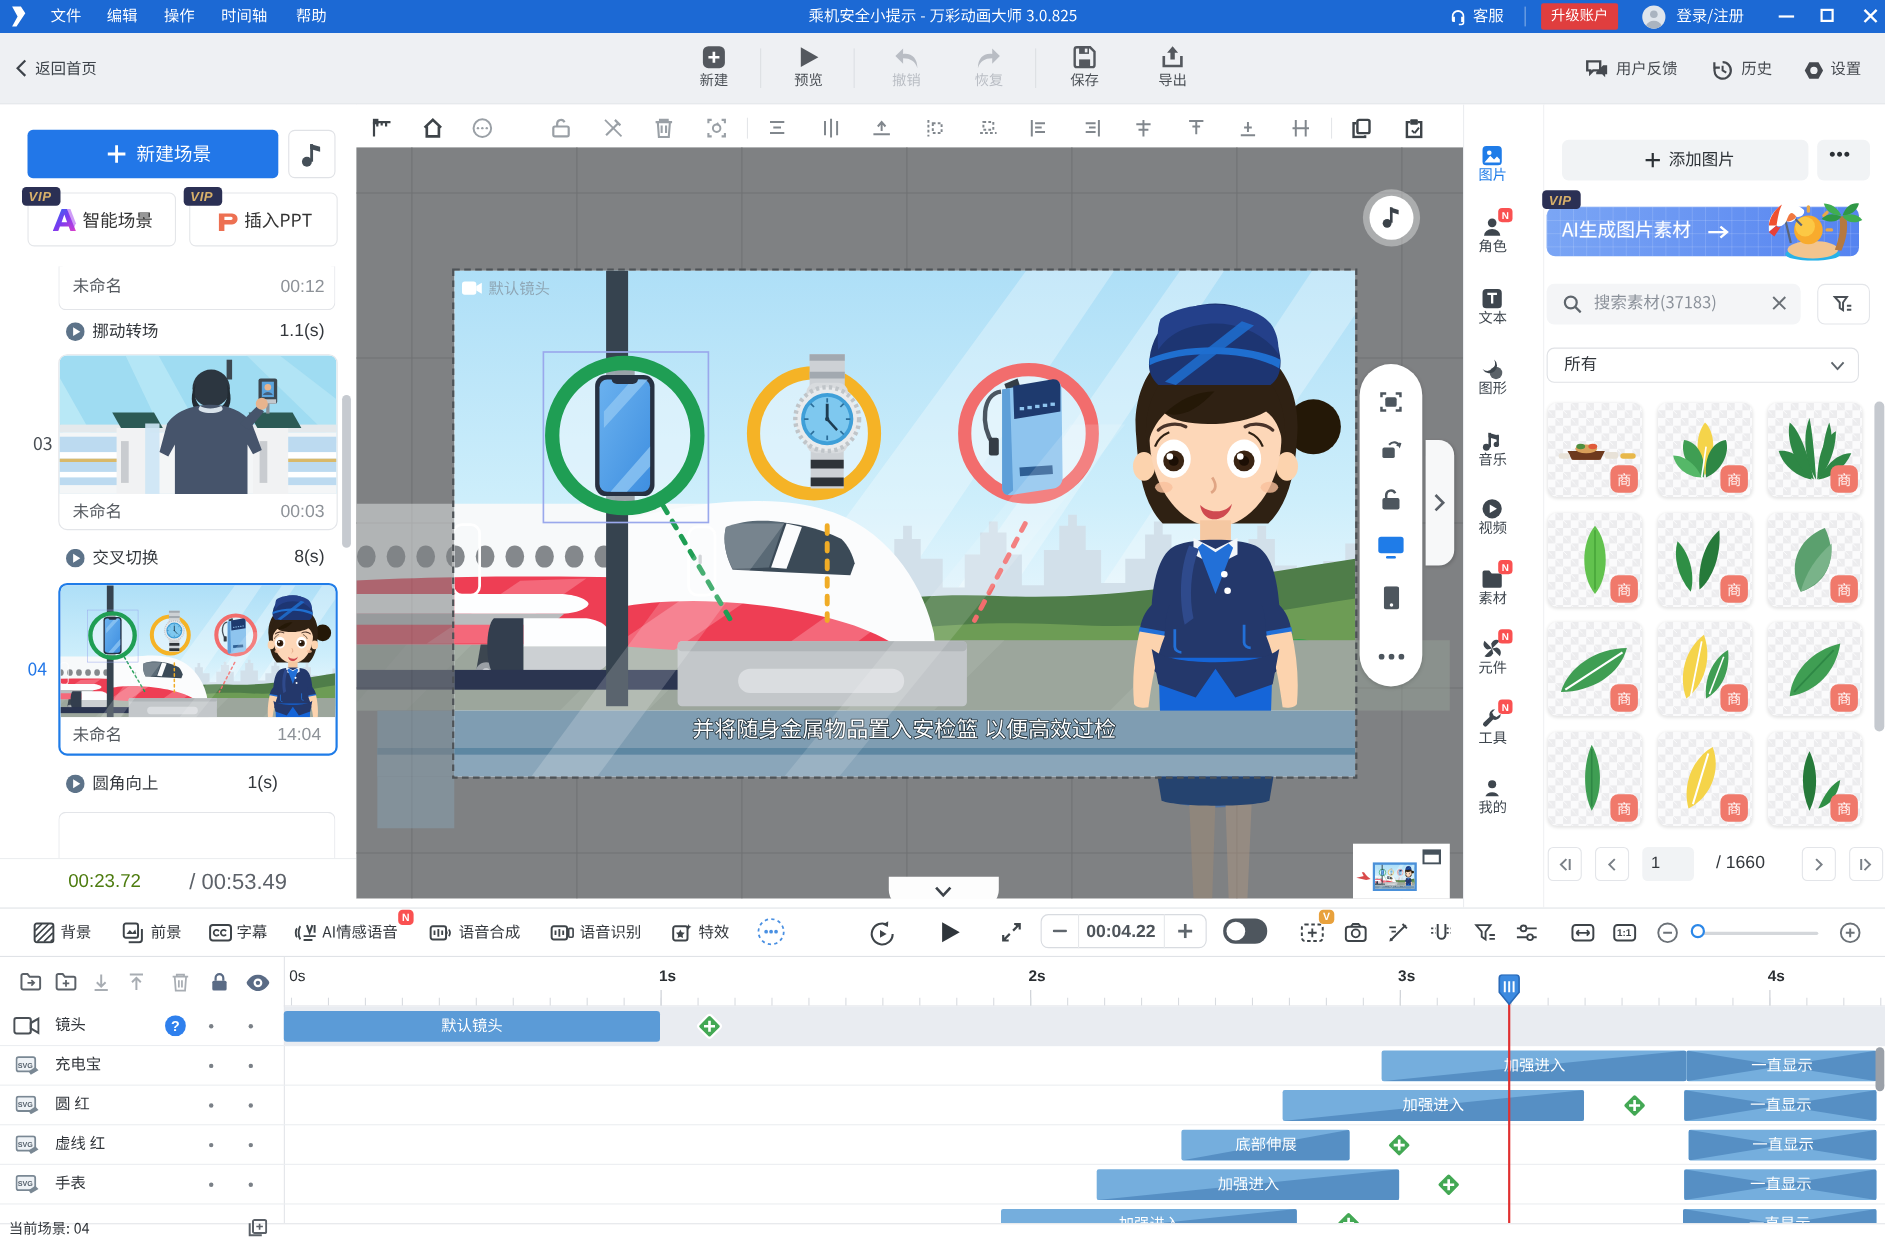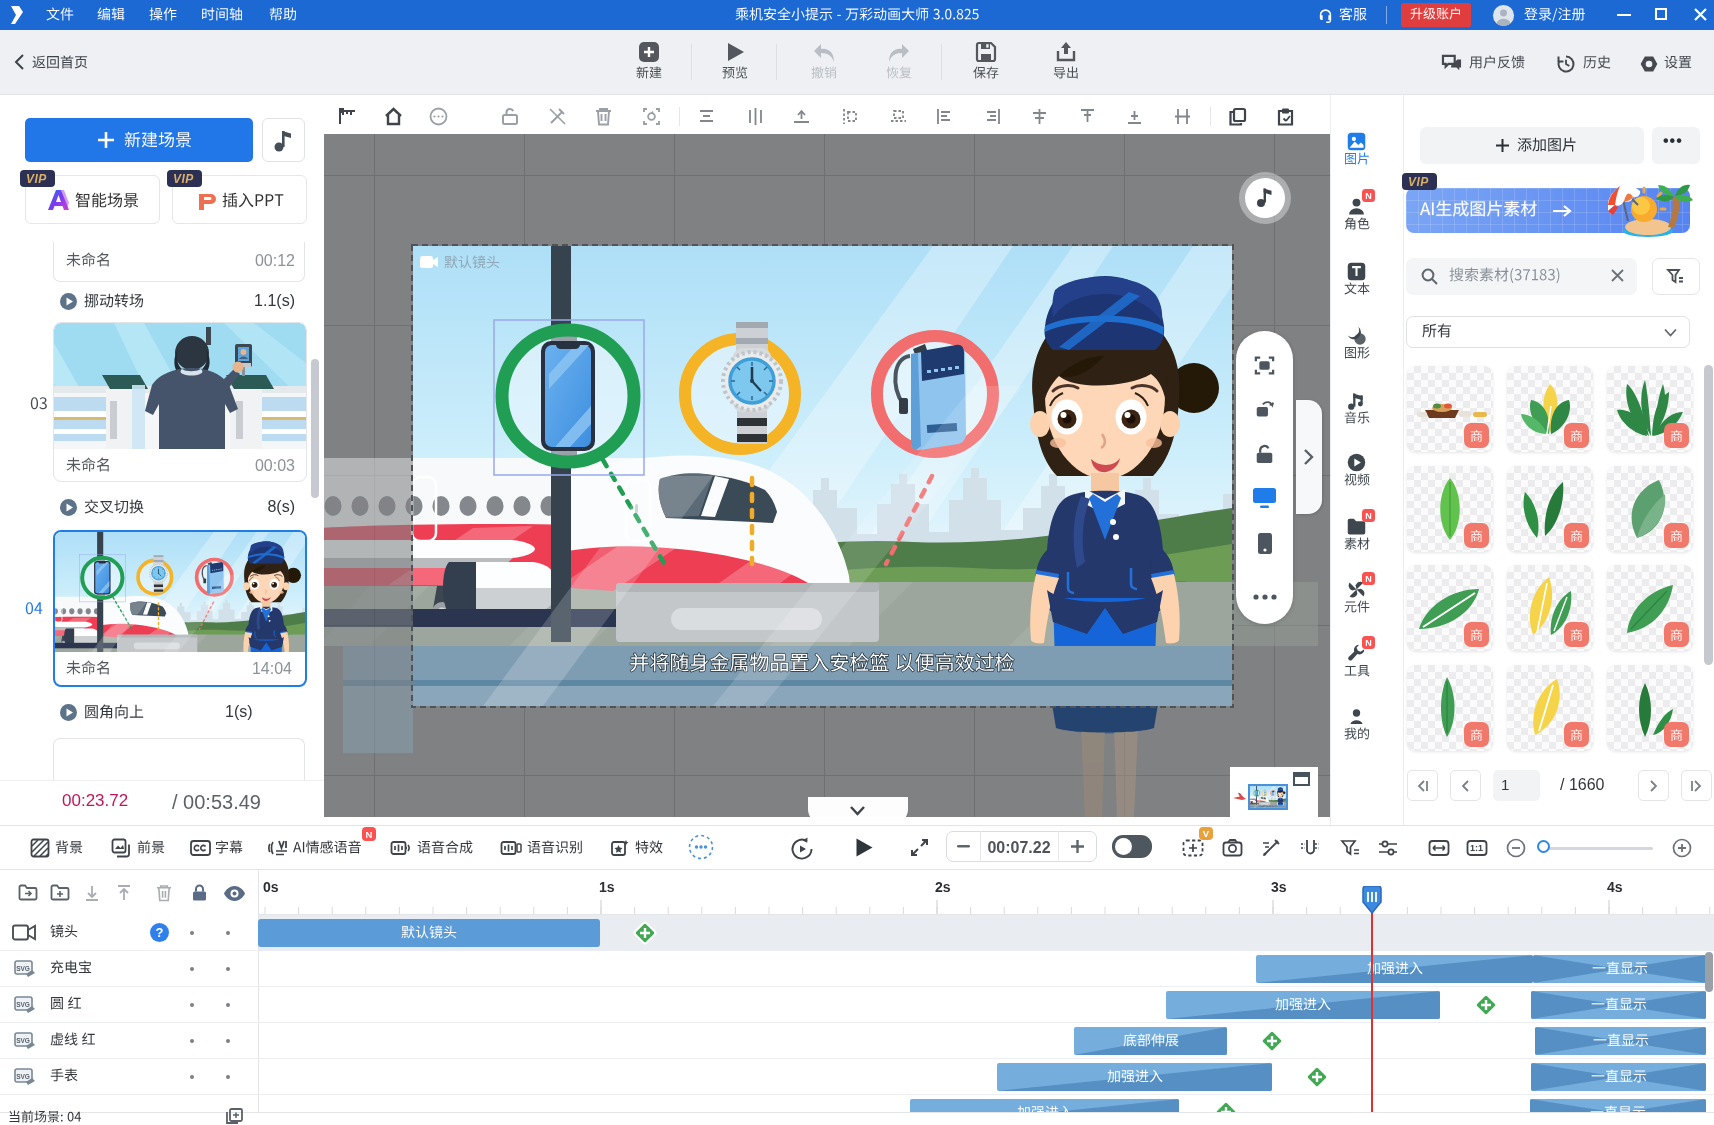--- a/index.html
+++ b/index.html
@@ -594,21 +594,21 @@
     <g transform="translate(0,13.2)" fill="#33373c">
       <path transform="translate(0.0,0) scale(0.01500)" d="M337 -631H656V-555H337ZM271 -684V-502H727V-684ZM470 -352V-294C470 -236 449 -154 182 -103C197 -88 215 -62 223 -46C503 -111 537 -212 537 -291V-352ZM521 -161C601 -126 707 -74 761 -42L792 -97C736 -128 629 -177 551 -210ZM246 -442V-183H314V-383H681V-188H751V-442ZM81 -799V79H154V41H844V79H919V-799ZM154 -21V-736H844V-21Z"></path>
       <path transform="translate(15.0,0) scale(0.01500)" d="M266 -540H486V-414H266ZM266 -608H263C293 -641 321 -676 346 -710H628C605 -675 576 -638 547 -608ZM799 -540V-414H562V-540ZM337 -843C287 -742 191 -620 56 -529C74 -518 99 -492 112 -474C140 -494 166 -515 190 -537V-358C190 -234 177 -77 66 34C82 44 111 73 123 88C190 22 227 -64 246 -151H486V58H562V-151H799V-18C799 -2 793 3 776 3C759 4 698 5 636 2C646 23 659 56 663 77C745 77 800 76 833 63C865 51 875 28 875 -17V-608H635C673 -650 711 -698 736 -742L685 -778L673 -774H389L420 -827ZM266 -348H486V-218H258C264 -263 266 -308 266 -348ZM799 -348V-218H562V-348Z"></path>
       <path transform="translate(30.0,0) scale(0.01500)" d="M438 -842C424 -791 399 -721 374 -667H99V80H173V-594H832V-20C832 -2 826 4 806 4C785 5 716 6 644 2C655 24 666 59 670 80C762 80 824 79 860 67C895 54 907 30 907 -20V-667H457C482 -715 509 -773 531 -827ZM373 -394H626V-198H373ZM304 -461V-58H373V-130H696V-461Z"></path>
       <path transform="translate(45.0,0) scale(0.01500)" d="M427 -825V-43H51V32H950V-43H506V-441H881V-516H506V-825Z"></path>
     </g>
   </svg>
 <div class="ab" style="left:225px;top:703px;width:70px;height:18px;font-size:16px;color:#33373c;text-align:left">1(s)</div>
 <div class="ab" style="left:53px;top:738px;width:252px;height:42px;background:#fff;border:1px solid #e3e5e9;border-bottom:none;border-radius:7px 7px 0 0"></div>
 <div class="ab" style="left:0px;top:780px;width:324px;height:45px;background:#fff;border-top:1px solid #eceef0"></div>
-<div class="ab" style="left:62px;top:791px;width:120px;height:20px;font-size:17px;color:#be185d">00:23.72</div>
+<div class="ab" style="left:62px;top:791px;width:120px;height:20px;font-size:17px;color:#4d7c0f">00:23.72</div>
 <div class="ab" style="left:172px;top:791px;width:130px;height:20px;font-size:20px;color:#5d6269">/ 00:53.49</div>
 <div class="ab" style="left:311px;top:359px;width:8px;height:139px;background:#c6cad0;border-radius:4px"></div>
 <div class="ab" style="left:324px;top:95px;width:1006px;height:39px;background:#fff"></div>
 <svg class="ab" style="left:338px;top:107px" width="19" height="19" viewBox="0 0 19 19">
     <path d="M2 17 V4 M2 4 H17 M5 4 v4 M9 4 v3 M13 4 v4" stroke="#3e4449" stroke-width="2" fill="none"></path>
     <rect x="1" y="1" width="5" height="5" fill="#3e4449"></rect>
   </svg>
 <svg class="ab" style="left:384px;top:107px" width="19" height="19" viewBox="0 0 19 19">
     <path d="M2 9 L9.5 2 L17 9 M4 8 V17 H15 V8" fill="none" stroke="#3e4449" stroke-width="2.4"></path>
   </svg>
@@ -1332,21 +1332,21 @@
   </svg>
 <div class="ab" style="left:946px;top:831px;width:151px;height:31px;background:#fff;border:1px solid #d8dbe0;border-radius:7px"></div>
 <div class="ab" style="left:946px;top:831px;width:35px;height:31px;border-right:1px solid #e6e8eb"></div>
 <div class="ab" style="left:1058px;top:831px;width:39px;height:31px;border-left:1px solid #e6e8eb"></div>
 <svg class="ab" style="left:957px;top:845px" width="13" height="3" viewBox="0 0 13 3">
     <rect width="13" height="2.6" rx="1.3" fill="#5f666d"></rect>
   </svg>
 <svg class="ab" style="left:1071px;top:840px" width="13" height="13" viewBox="0 0 13 13">
     <path d="M6.5 0 v13 M0 6.5 h13" stroke="#5f666d" stroke-width="2.4"></path>
   </svg>
-<div class="ab" style="left:983px;top:839px;width:72px;height:20px;font-size:16px;color:#4e545a;text-align:center;font-weight:bold">00:07.22</div>
+<div class="ab" style="left:983px;top:839px;width:72px;height:20px;font-size:16px;color:#4e545a;text-align:center;font-weight:bold">00:04.22</div>
 <div class="ab" style="left:1112px;top:835px;width:40px;height:23px;background:#4e565e;border-radius:11px"></div>
 <div class="ab" style="left:1115px;top:838px;width:17px;height:17px;background:#fff;border-radius:50%"></div>
 <svg class="ab" style="left:1182px;top:838px" width="22" height="20" viewBox="0 0 22 20">
     <rect x="1.5" y="2.5" width="19" height="15" rx="3" fill="none" stroke="#3e4449" stroke-width="1.8" stroke-dasharray="3.2 2.4"></rect>
     <path d="M7 10 h8 M11 6 v8" stroke="#3e4449" stroke-width="1.7"></path>
   </svg>
 <div class="ab" style="left:1199px;top:827px;width:14px;height:13px;background:#e8a13c;border-radius:4px;z-index:3"></div>
 <div class="ab" style="left:1199px;top:828px;width:14px;text-align:center;color:#fff;font-size:9.5px;font-weight:bold;z-index:4">V</div>
 <svg class="ab" style="left:1222px;top:838px" width="21" height="20" viewBox="0 0 21 20">
     <rect x="1.5" y="4.5" width="18" height="13" rx="2.5" fill="none" stroke="#3e4449" stroke-width="1.8"></rect>
@@ -1460,21 +1460,21 @@
     <line x1="1183.0" y1="37" x2="1183.0" y2="44" stroke="#d8dbe0" stroke-width="1"></line>
     <line x1="1216.6" y1="37" x2="1216.6" y2="44" stroke="#d8dbe0" stroke-width="1"></line>
     <line x1="1250.2" y1="37" x2="1250.2" y2="44" stroke="#d8dbe0" stroke-width="1"></line>
     <line x1="1283.8" y1="37" x2="1283.8" y2="44" stroke="#d8dbe0" stroke-width="1"></line>
     <line x1="1317.4" y1="37" x2="1317.4" y2="44" stroke="#d8dbe0" stroke-width="1"></line>
     <line x1="1351.0" y1="37" x2="1351.0" y2="44" stroke="#d8dbe0" stroke-width="1"></line>
     <line x1="1384.6" y1="37" x2="1384.6" y2="44" stroke="#d8dbe0" stroke-width="1"></line>
     <line x1="1418.2" y1="37" x2="1418.2" y2="44" stroke="#d8dbe0" stroke-width="1"></line>
     <line x1="1451.8" y1="37" x2="1451.8" y2="44" stroke="#d8dbe0" stroke-width="1"></line>
   </svg>
-<div class="ab" style="left:263.0px;top:879px;width:40px;height:16px;font-size:14px;font-weight:bold;color:#2b2f33">0s</div>
+<div class="ab" style="left:263.0px;top:879px;width:40px;height:16px;font-size:14px;font-weight:normal;color:#2b2f33">0s</div>
 <div class="ab" style="left:599.0px;top:879px;width:40px;height:16px;font-size:14px;font-weight:bold;color:#2b2f33">1s</div>
 <div class="ab" style="left:935.0px;top:879px;width:40px;height:16px;font-size:14px;font-weight:bold;color:#2b2f33">2s</div>
 <div class="ab" style="left:1271.0px;top:879px;width:40px;height:16px;font-size:14px;font-weight:bold;color:#2b2f33">3s</div>
 <div class="ab" style="left:1607.0px;top:879px;width:40px;height:16px;font-size:14px;font-weight:bold;color:#2b2f33">4s</div>
 <div class="ab" style="left:258px;top:870px;width:1px;height:242px;background:#e3e5e9"></div>
 <div class="ab" style="left:0;top:950px;width:1714px;height:1px;background:#eceef1"></div>
 <div class="ab" style="left:0;top:986px;width:1714px;height:1px;background:#eceef1"></div>
 <div class="ab" style="left:0;top:1022px;width:1714px;height:1px;background:#eceef1"></div>
 <div class="ab" style="left:0;top:1058px;width:1714px;height:1px;background:#eceef1"></div>
 <div class="ab" style="left:0;top:1094px;width:1714px;height:1px;background:#eceef1"></div>

